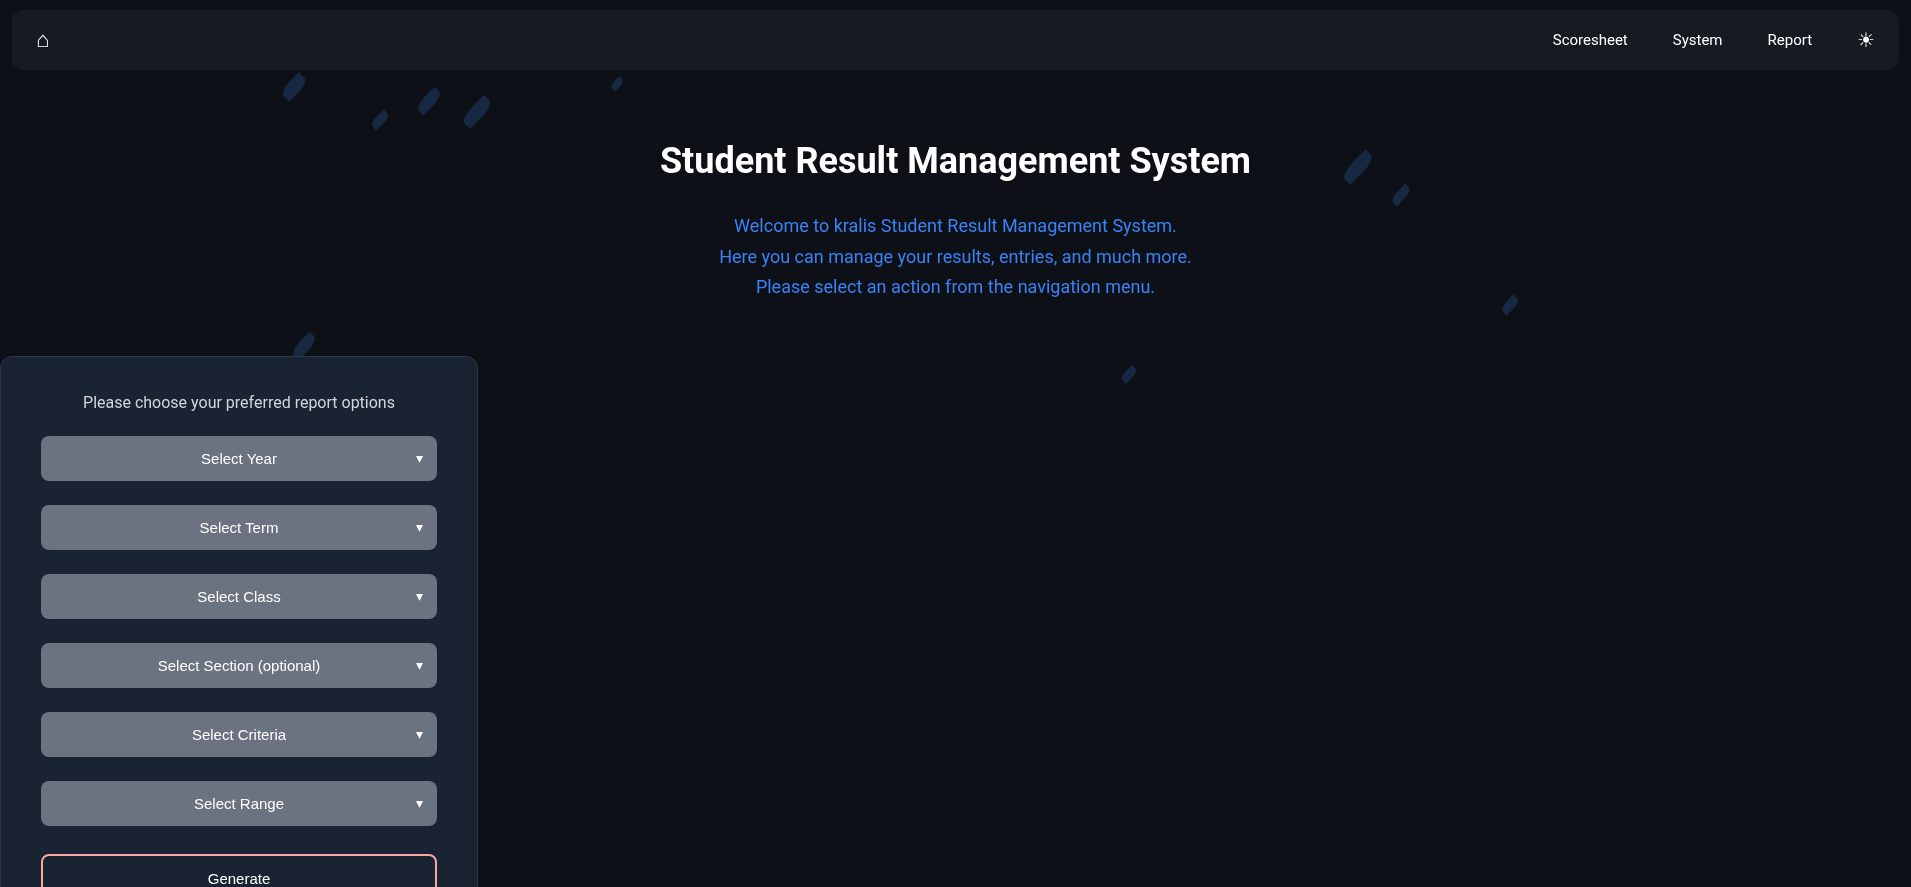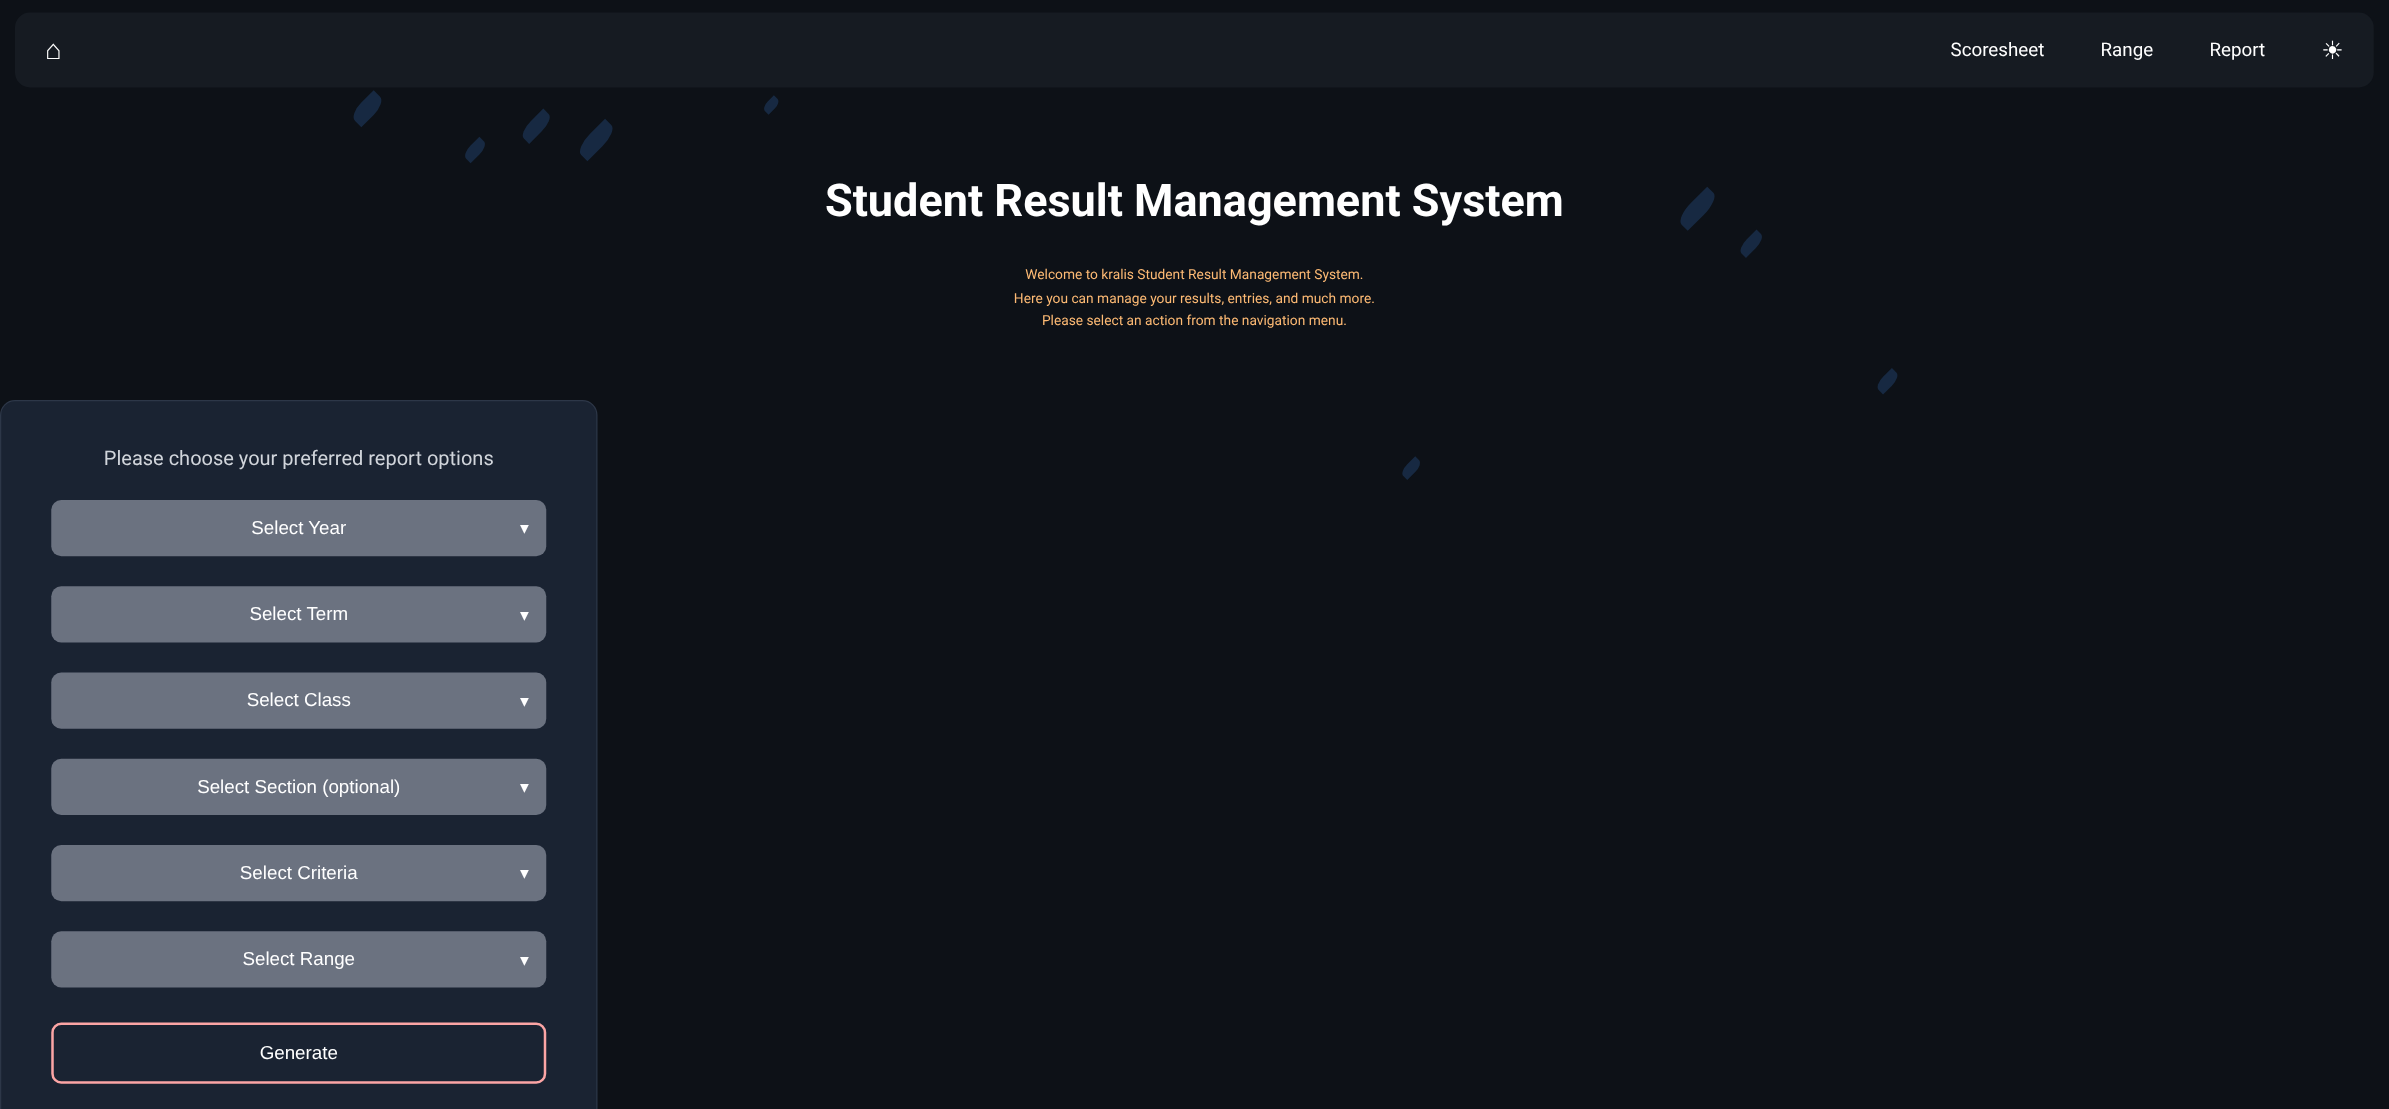--- a/index.html
+++ b/index.html
@@ -82,22 +82,22 @@
 
     .page-title {
       font-size: 36px;
       font-weight: 700;
       color: #ffffff;
       text-align: center;
       margin-bottom: 16px;
     }
 
     .page-subtitle {
-      font-size: 11px;
-      color: #fdba74;
+      font-size: 18px;
+      color: #3b82f6;
       text-align: center;
       line-height: 1.7;
       margin-bottom: 40px;
     }
 
     
     .report-card {
       background-color: #1a2332;
       border: 1px solid #2d3748;
       border-radius: 12px;
@@ -161,21 +161,21 @@
       text-align: center;
     }
   </style>
 </head>
 <body>
 
 <nav class="navbar">
   <span class="nav-home-icon">⌂</span>
   <div class="nav-links">
     <a class="nav-link">Scoresheet</a>
-    <a class="nav-link">Range</a>
+    <a class="nav-link">System</a>
     <a class="nav-link">Report</a>
     <span class="nav-theme-icon">☀</span>
   </div>
 </nav>
 
 <div class="bg-canvas" id="bg-canvas">
     <div class="leaf" style="top: 20px; left: 280px; width: 28px; height: 14px;"></div>
     <div class="leaf" style="top: 55px; left: 370px; width: 20px; height: 10px;"></div>
     <div class="leaf" style="top: 35px; left: 415px; width: 28px; height: 12px;"></div>
     <div class="leaf" style="top: 45px; left: 460px; width: 34px; height: 14px;"></div>

